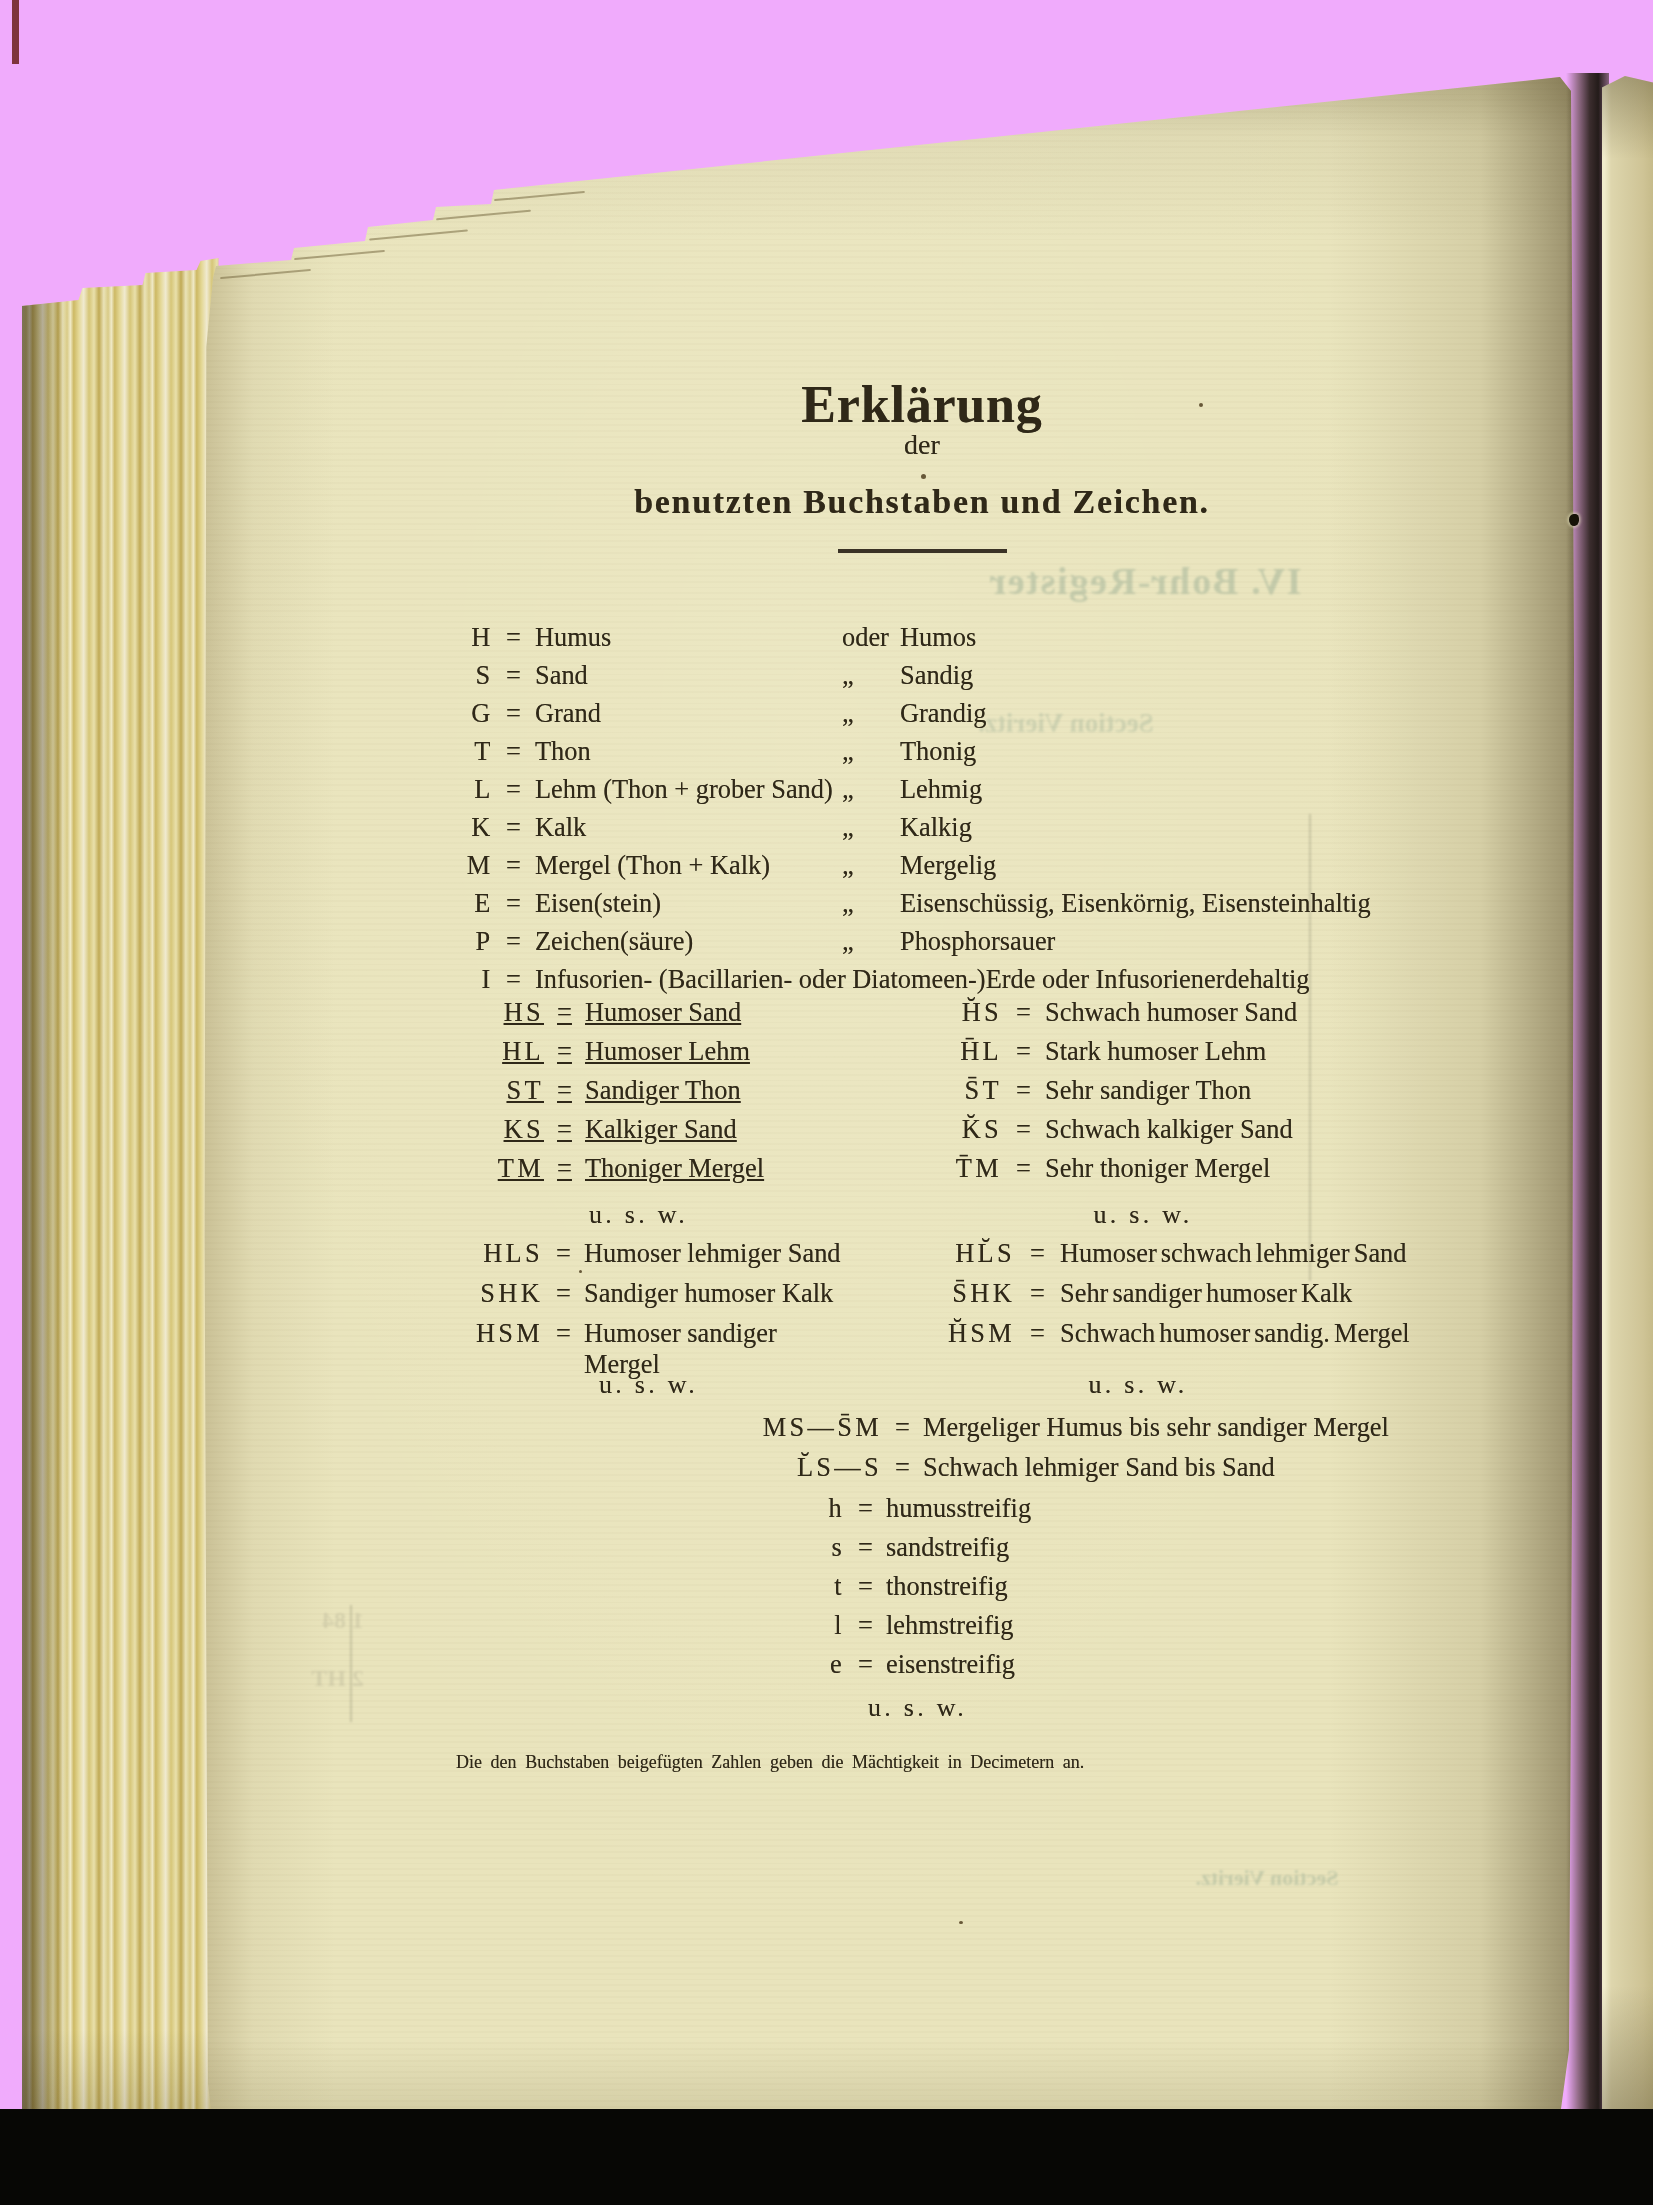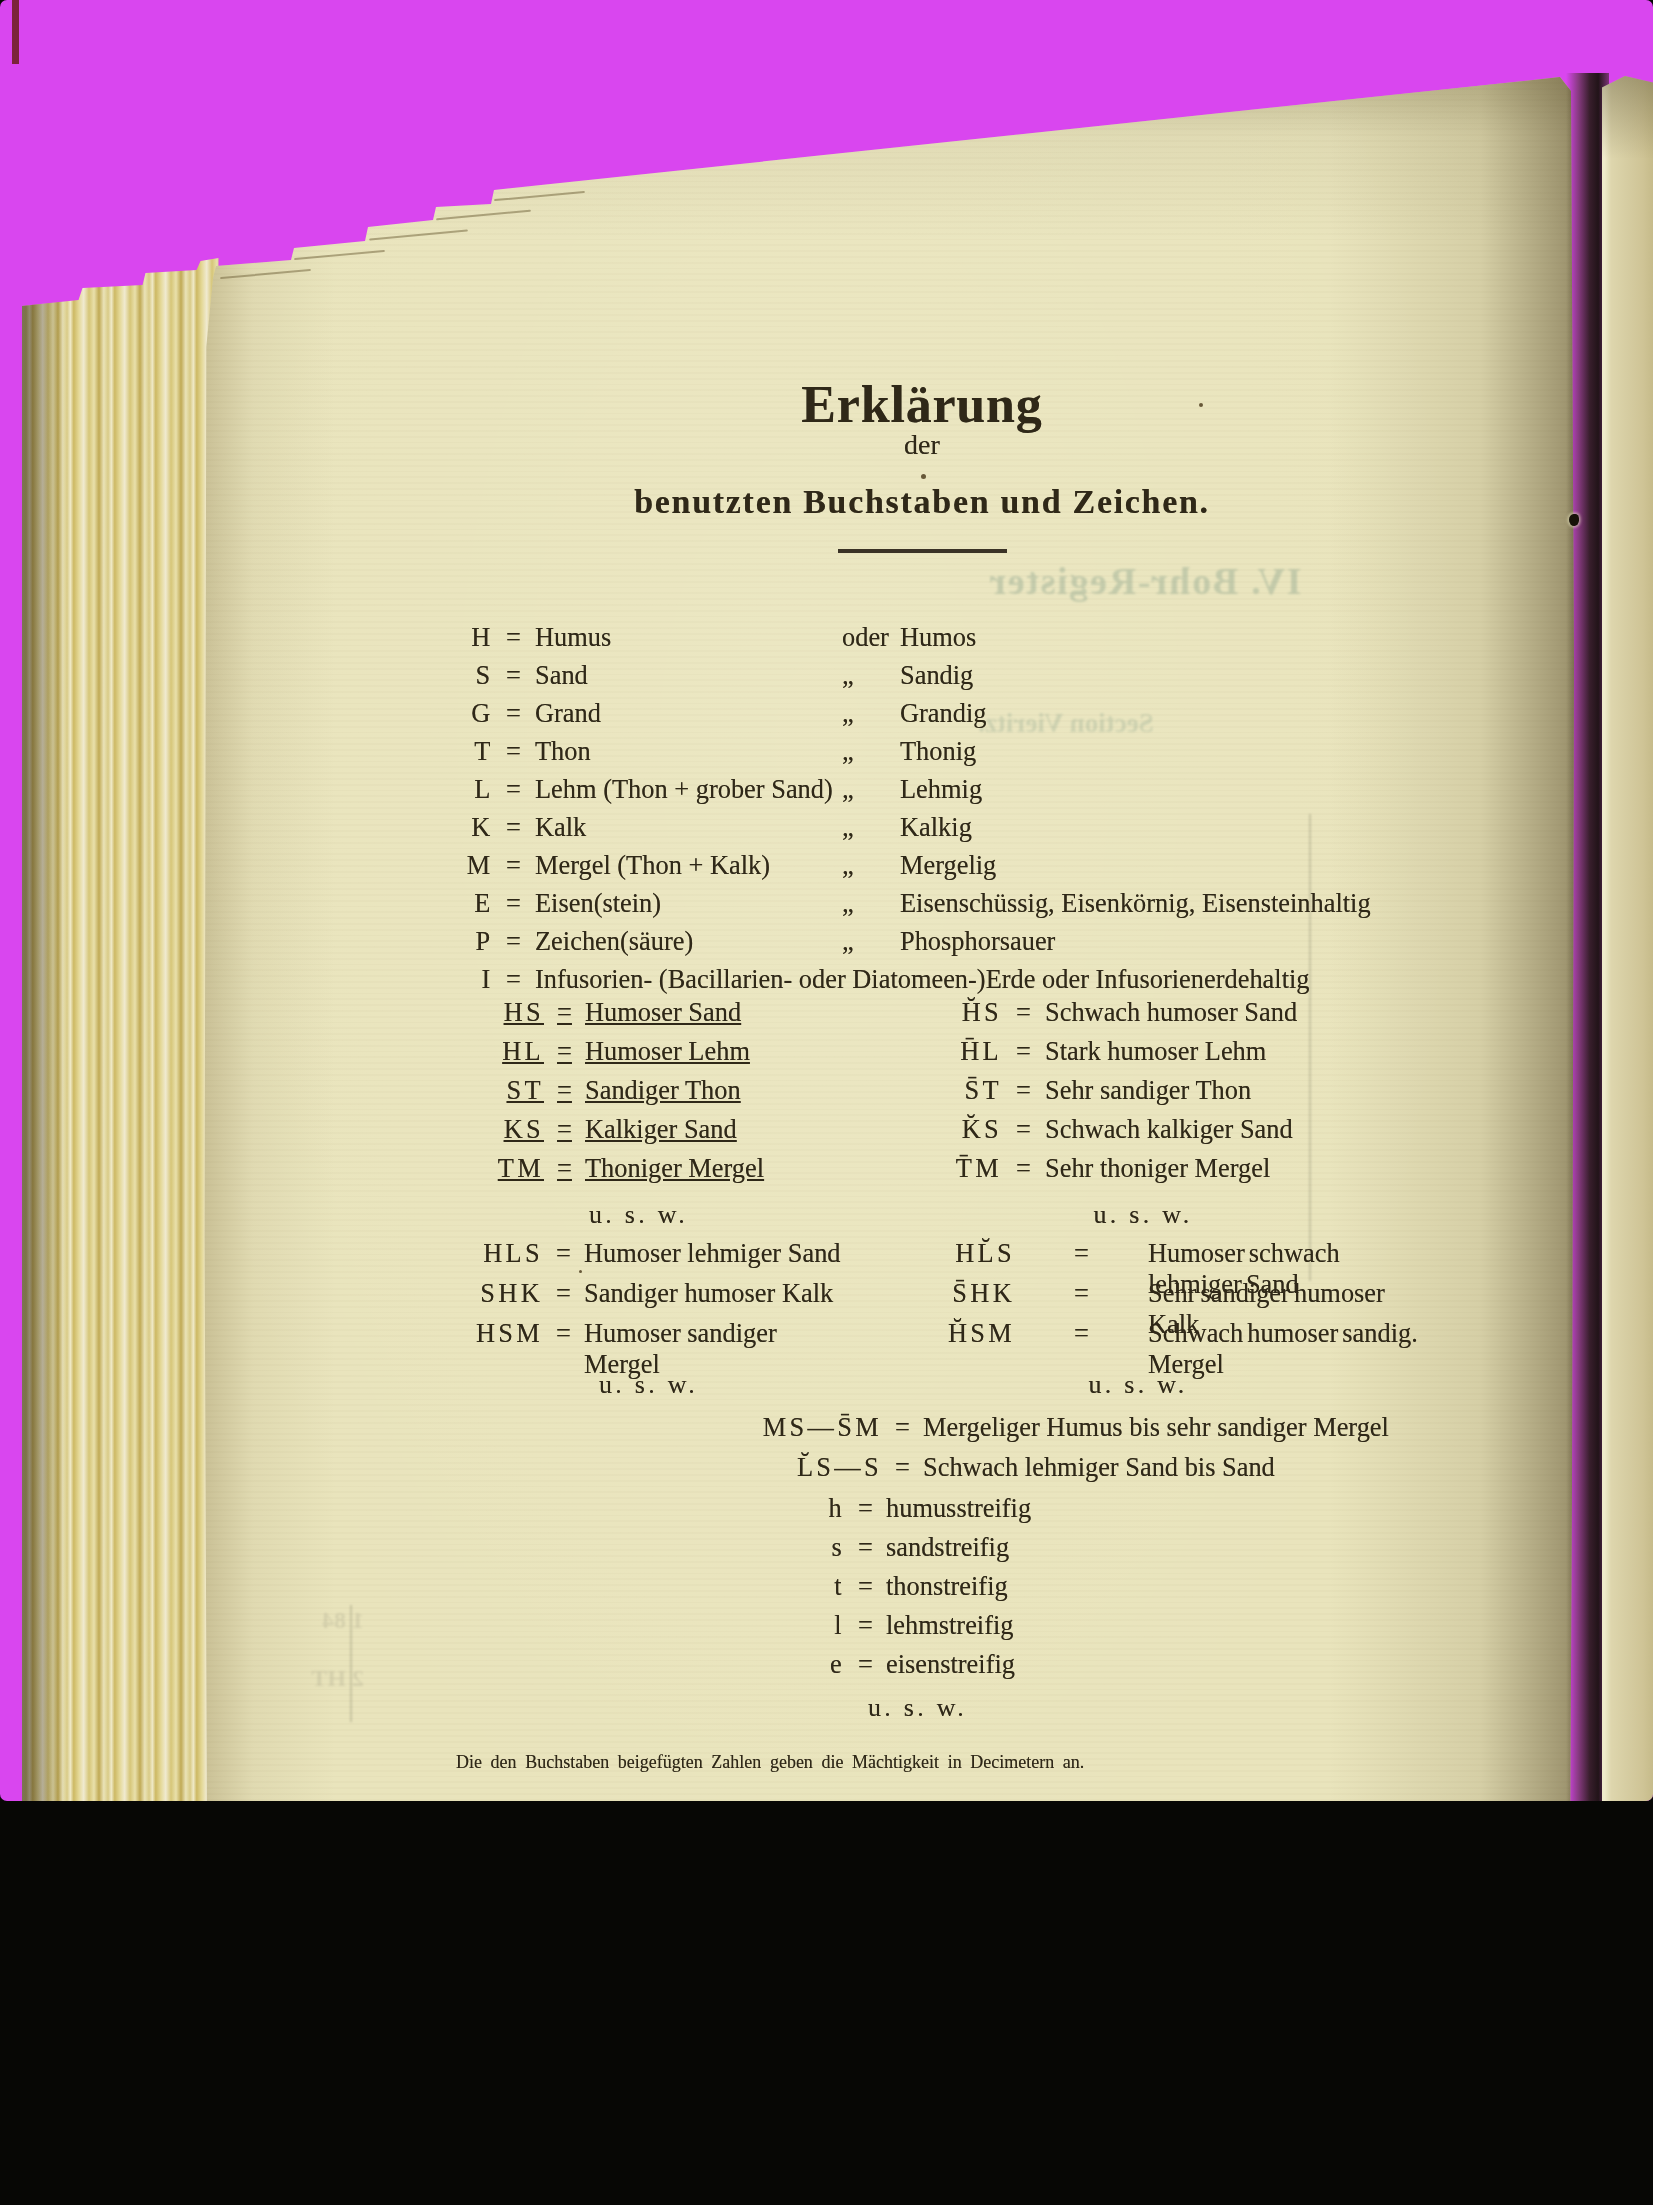--- a/index.html
+++ b/index.html
@@ -1,17 +1,17 @@
 <!DOCTYPE html>
 <html style="font-size:13.2px"><head>
 <meta charset="utf-8">
 <style>
   html,body{margin:0;padding:0;background:#070705;}
-  .scene{position:relative;width:1653px;height:1801px;background:#d946ef;overflow:hidden;
-         font-family:"Liberation Serif","DejaVu Serif",serif;color:#2f2818;border-radius:7px;}
+  .scene{position:relative;width:1653px;height:2109px;background:#f0abfc;overflow:hidden;
+         font-family:"Liberation Serif","DejaVu Serif",serif;color:#2f2818;}
 
   
   .edge-stack{position:absolute;left:21.5px;top:83px;width:197px;height:2116px;
     background:
       linear-gradient(90deg, rgba(35,25,8,.55) 0%, rgba(35,25,8,0) 22%),
       linear-gradient(180deg, rgba(60,48,18,.35) 0%, rgba(60,48,18,0) 5%, rgba(60,48,18,0) 92%, rgba(60,48,18,.35) 100%),
       repeating-linear-gradient(90deg,
         #e9e2b4 0px,#d9cb87 4.1px,#efe9c6 7.4px,#cdb964 10.7px,#e4d896 15.7px,
         #f0ead0 20.7px,#d6c678 26px,#e9e0ab 31px,#c0aa55 36px,#ece5bd 41px);
     clip-path:polygon(0px 223px,57px 217px,61px 205px,121px 202px,124px 190px,175px 187px,
@@ -69,21 +69,21 @@
   .combo-right{position:absolute;left:924px;top:997px;width:496px;}
   .combo-right .crow{grid-template-columns:78px 43px auto;height:39px;}
   .crow .c-sym{text-align:right;letter-spacing:3.3px;}
   .crow .c-eq{text-align:center;}
   .etc{font-size:26px;letter-spacing:3.3px;margin-top:8.3px;text-align:center;}
   .combo-right .etc{padding-right:58px;}
 
   .combo3-left{position:absolute;left:450px;top:1238px;width:397px;}
   .combo3-left .crow{grid-template-columns:93px 41px auto;height:40px;}
   .combo3-right{position:absolute;left:919px;top:1238px;width:504px;}
-  .combo3-right .crow{grid-template-columns:96px 45px auto;height:40px;word-spacing:-2.5px;gap:44px;}
+  .combo3-right .crow{grid-template-columns:96px 45px auto;height:40px;word-spacing:-2.5px;}
   .combo3-left .etc,.combo3-right .etc{margin-top:11.6px;}
   .combo3-right .etc{padding-right:66px;word-spacing:normal;}
 
   .ranges{position:absolute;left:508px;top:1412px;width:942px;}
   .ranges .crow{grid-template-columns:374px 41px auto;height:40px;font-size:26.4px;}
 
   .streifig{position:absolute;left:784px;top:1493px;width:380px;}
   .streifig .crow{grid-template-columns:61px 41px auto;height:39px;}
   .streifig .etc{width:165px;margin-left:51px;margin-top:5px;}
 

